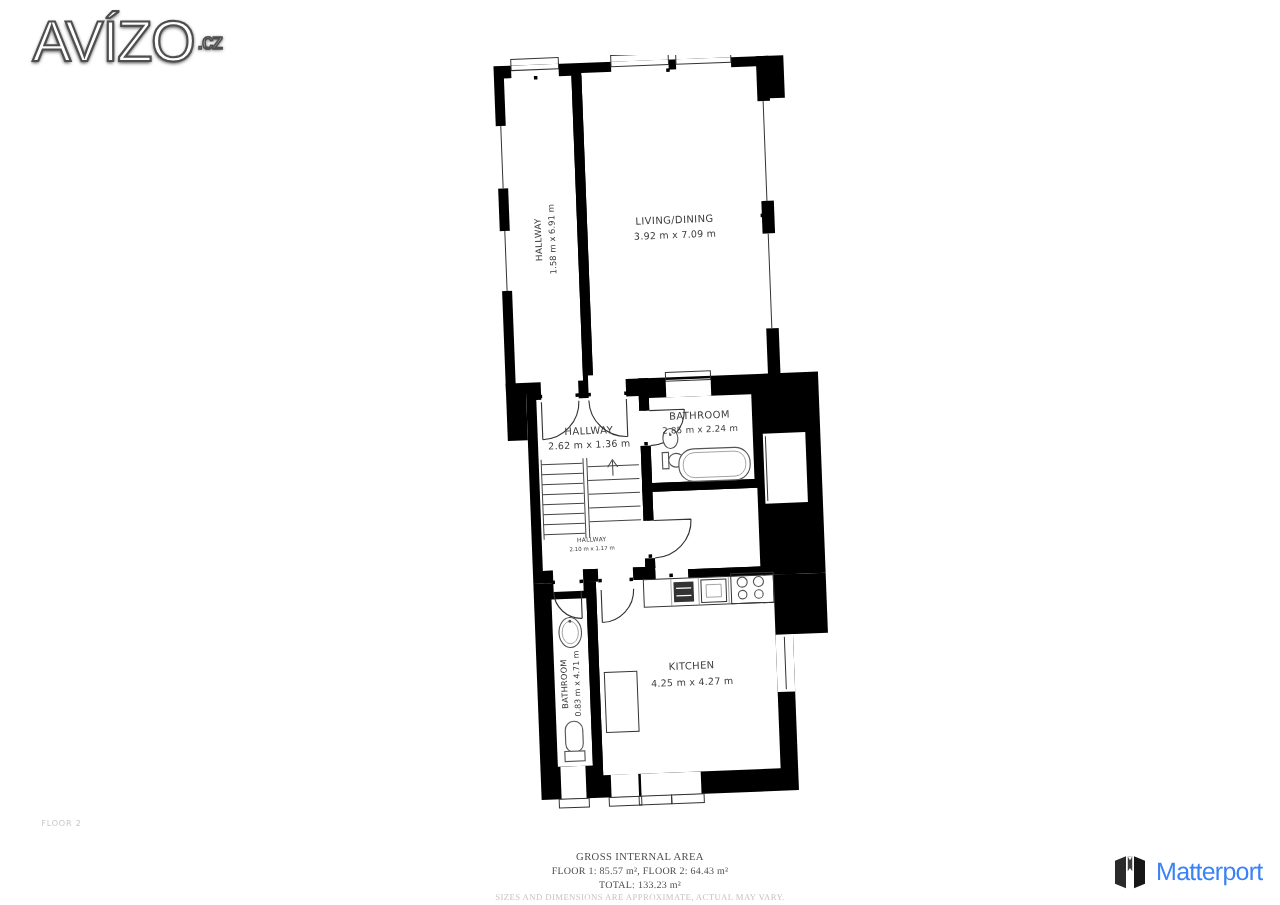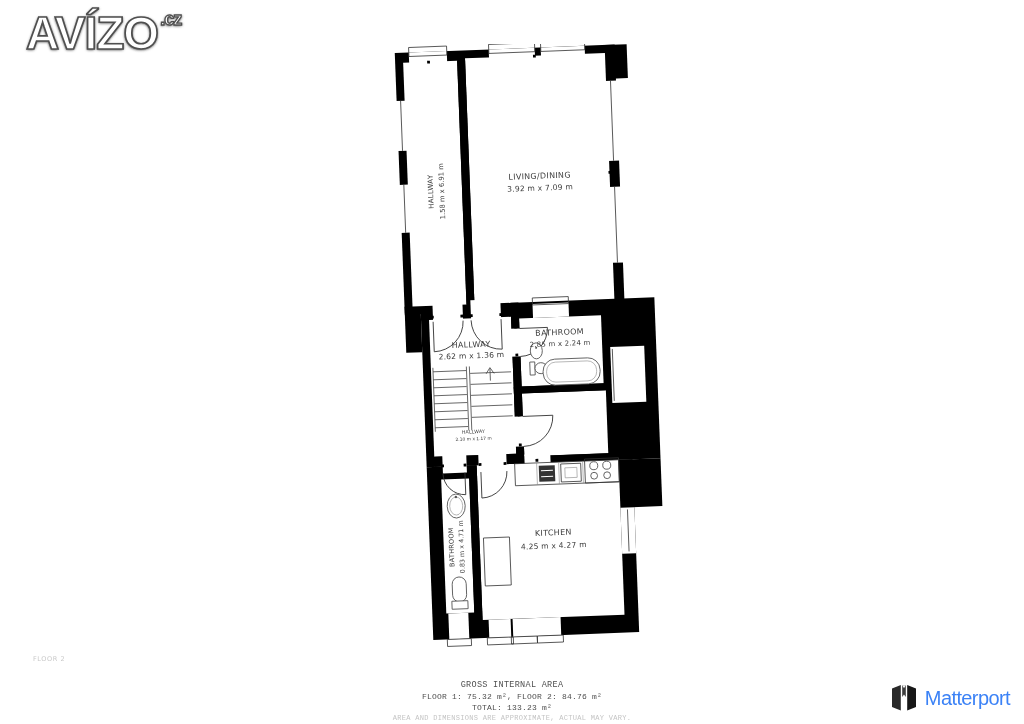--- a/index.html
+++ b/index.html
@@ -2,22 +2,22 @@
 <html><head>
 <meta charset="utf-8">
 <style>
   html,body{margin:0;padding:0;}
   body{
     width:1024px;height:724px;position:relative;overflow:hidden;
     background:#ffffff;font-family:"DejaVu Sans",sans-serif;
   }
   
   .avizo{
-    position:absolute;left:26px;top:10px;display:flex;align-items:flex-start;
-    font-family:"Liberation Sans",sans-serif;font-weight:700;font-style:normal;
+    position:absolute;left:26px;top:10px;display:flex;align-items:center;
+    font-family:"Liberation Sans",sans-serif;font-weight:400;font-style:normal;
     color:#ffffff;letter-spacing:-1px;
     -webkit-text-stroke:1.7px #4f4f4f;
     text-shadow:0 1px 3px rgba(100,100,100,.9),1px 0 2px rgba(120,120,120,.7),-1px 1px 2px rgba(120,120,120,.6);
   }
   .avizo .main{font-size:46px;line-height:1;}
   .avizo .tld{font-size:18px;line-height:1;margin-left:2px;-webkit-text-stroke:1.3px #4f4f4f;}
   
   .plan{position:absolute;left:392px;top:44px;}
   .plan text{fill:#3c3c3c;font-family:"DejaVu Sans",sans-serif;}
   .rm-name{font-size:8px;letter-spacing:.3px;}
@@ -34,21 +34,21 @@
   .arc{stroke:#333;stroke-width:.9;fill:none;}
   .tread{stroke:#444;stroke-width:.8;}
   
   .floor-label{
     position:absolute;left:33px;top:655px;font-size:6.5px;color:#c9c9c9;
     letter-spacing:.6px;font-family:"DejaVu Sans",sans-serif;
   }
   
   .footer{
     position:absolute;left:0;right:0;top:680px;text-align:center;
-    font-family:Liberation Mono, monospace;color:#4f4f4f;
+    font-family:Liberation Serif, serif;color:#4f4f4f;
   }
   .footer .t1{font-size:8.5px;letter-spacing:.3px;margin-bottom:2px;}
   .footer .t2,.footer .t3{font-size:8px;letter-spacing:.2px;margin-bottom:2px;}
   .footer .t4{font-size:7px;color:#c4c4c4;letter-spacing:.3px;margin-top:1px;}
   
   .matterport{
     position:absolute;right:14px;top:684px;display:flex;align-items:center;gap:7px;
   }
   .matterport .mtext{
     font-family:"Liberation Sans",sans-serif;font-weight:400;font-size:20px;
@@ -248,23 +248,23 @@
       <text x="144" y="488" text-anchor="middle" class="rm-name">KITCHEN</text>
       <text x="144" y="501" text-anchor="middle" class="rm-dims">4.25 m x 4.27 m</text>
     </g>
   </g>
 </svg>
 
 <div class="floor-label">FLOOR 2</div>
 
 <div class="footer">
   <div class="t1">GROSS INTERNAL AREA</div>
-  <div class="t2">FLOOR 1: 75.32 m², FLOOR 2: 84.76 m²</div>
+  <div class="t2">FLOOR 1: 85.57 m², FLOOR 2: 64.43 m²</div>
   <div class="t3">TOTAL: 133.23 m²</div>
-  <div class="t4">AREA AND DIMENSIONS ARE APPROXIMATE, ACTUAL MAY VARY.</div>
+  <div class="t4">SIZES AND DIMENSIONS ARE APPROXIMATE, ACTUAL MAY VARY.</div>
 </div>
 
 <div class="matterport">
   <svg width="28" height="28" viewBox="0 0 28 28">
     <polygon points="2,4.5 10.8,1 10.8,26.5 2,23" fill="#2a2a2a"></polygon>
     <polygon points="17.2,1 26,4.5 26,23 17.2,26.5" fill="#171717"></polygon>
     <polygon points="12.2,1.2 15.8,1.2 15.8,13 14,10.4 12.2,13" fill="#3d3d3d"></polygon>
     <polygon points="12.2,1.2 15.8,1.2 14,4.2" fill="#ffffff"></polygon>
   </svg>
   <span class="mtext">Matterport</span>

